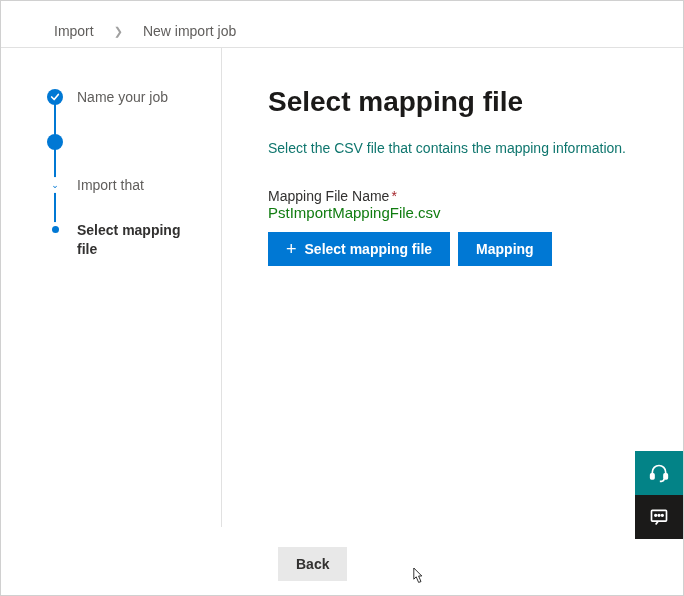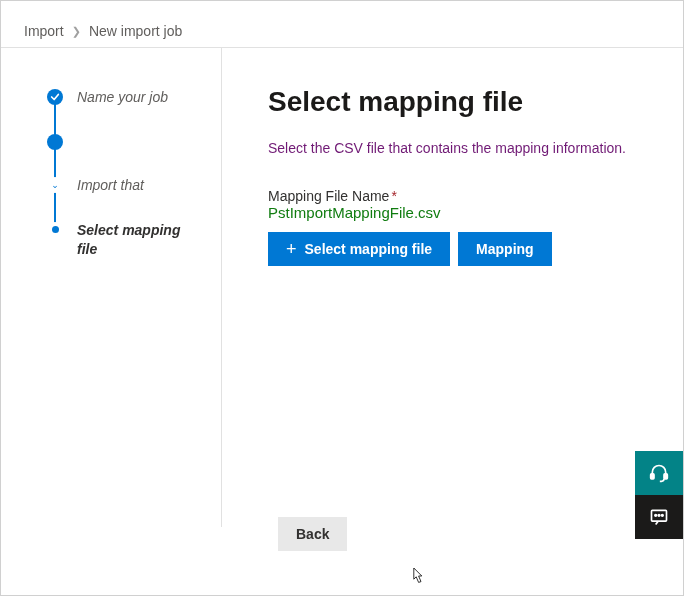--- a/index.html
+++ b/index.html
@@ -12,26 +12,26 @@
       font-size: 14px;
       color: #323130;
       background: #fff;
       width: 684px;
       height: 596px;
       overflow: hidden;
       position: relative;
       border: 1px solid #d0d0d0;
     }
     .breadcrumb {
-      padding: 22px 0 8px 23px;
+      padding: 22px 0 8px 53px;
       font-size: 14px;
       color: #605e5c;
       display: flex;
       align-items: center;
-      gap: 8px;
+      gap: 20px;
     }
     .breadcrumb .chevron {
       color: #a0a0a0;
       font-size: 11px;
     }
     .container {
       display: flex;
       width: 100%;
       height: calc(100% - 52px - 62px);
     }
@@ -117,40 +117,39 @@
       border: 2px solid #c8c6c4;
       background: #fff;
       flex: 0 0 14px;
       margin-left: 1px;
     }
     .step .label {
       font-size: 14px;
       color: #605e5c;
       line-height: 1.35;
       padding-top: 0;
-      font-style: italic;
     }
     .step.bold .label {
       font-weight: 600;
       color: #323130;
     }
     .main {
       flex: 1;
       padding: 38px 30px 0 46px;
       border-top: 1px solid #e1e1e1;
     }
     .main h1 {
       font-size: 28px;
       font-weight: 700;
       color: #1b1a19;
       margin-bottom: 20px;
     }
     .main .desc {
       font-size: 14px;
-      color: #701a75;
+      color: #0f766e;
       line-height: 1.45;
       margin-bottom: 30px;
       max-width: 360px;
     }
     .field-label {
       font-size: 14px;
       font-weight: 400;
       color: #323130;
     }
     .field-label .req {
@@ -187,25 +186,26 @@
       background: #e8e8e8;
       color: #323130;
     }
     .btn .plus {
       font-size: 18px;
       font-weight: 400;
       line-height: 1;
     }
     .footer {
       position: absolute;
-      bottom: 16px;
+      bottom: 0;
       left: 0;
       right: 0;
       height: 62px;
       display: flex;
+      align-items: center;
       padding: 0 30px 0 277px;
       gap: 8px;
     }
     .footer .spacer {
       flex: 1;
     }
     .footer .btn {
       min-width: 68px;
     }
     .side-actions {

